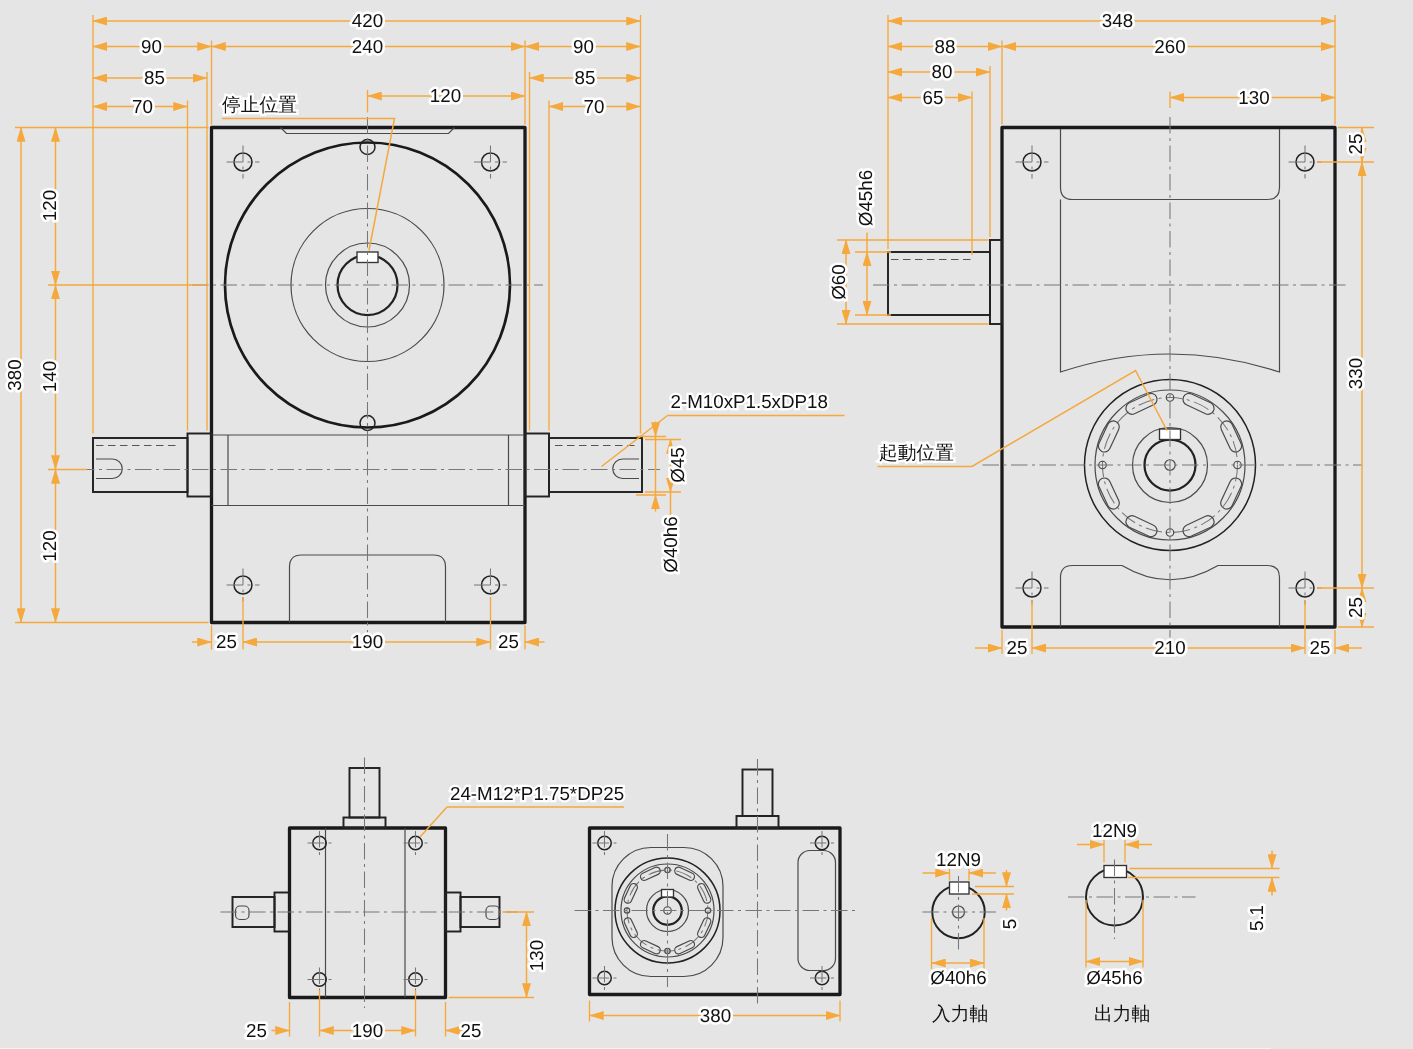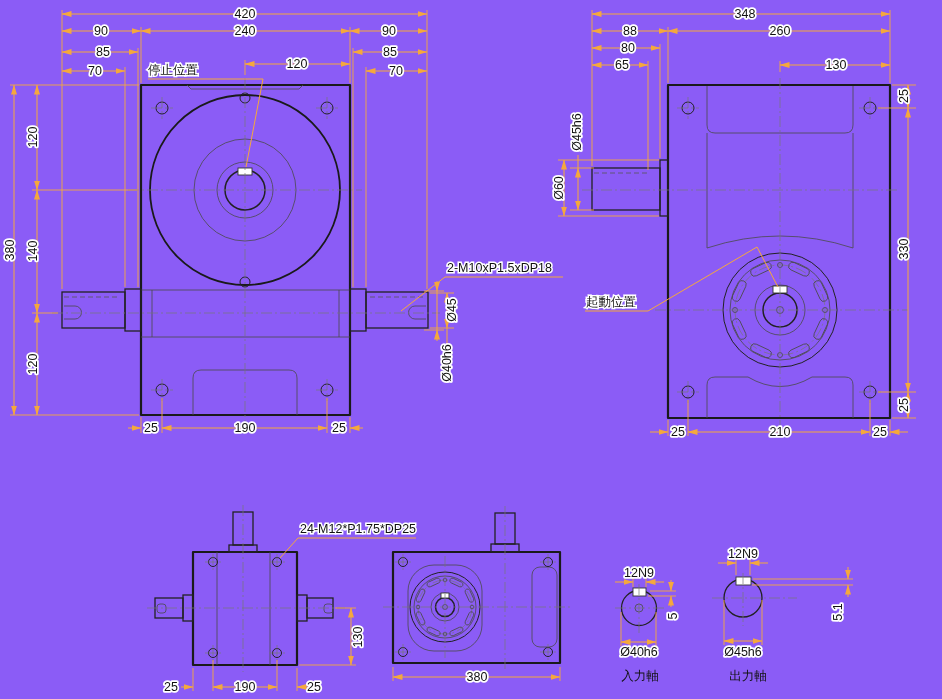--- a/index.html
+++ b/index.html
@@ -1,16 +1,16 @@
 <!DOCTYPE html>
 <html><head>
 <meta charset="utf-8">
 <style>
   html,body{margin:0;padding:0;background:#fff;}
-  .stage{position:relative;width:942px;height:699px;background:#8b5cf6;overflow:hidden;
+  .stage{position:relative;width:942px;height:699px;background:#e5e5e5;overflow:hidden;
          font-family:"Liberation Sans",sans-serif;}
   svg{position:absolute;left:0;top:0;}
   .thick{fill:none;stroke:#1a1a1a;stroke-width:2.2;stroke-linejoin:round;}
   .med18{fill:none;stroke:#1a1a1a;stroke-width:1.8;}
   .med{fill:none;stroke:#222;stroke-width:1.3;}
   .med1{fill:none;stroke:#222;stroke-width:1;}
   .bore{fill:none;stroke:#222;stroke-width:1.5;}
   .thin{fill:none;stroke:#4a4a4a;stroke-width:0.8;}
   .cl{fill:none;stroke:#777;stroke-width:0.7;stroke-dasharray:11 3 2 3;}
   .hid{fill:none;stroke:#555;stroke-width:0.8;stroke-dasharray:5 3;}

